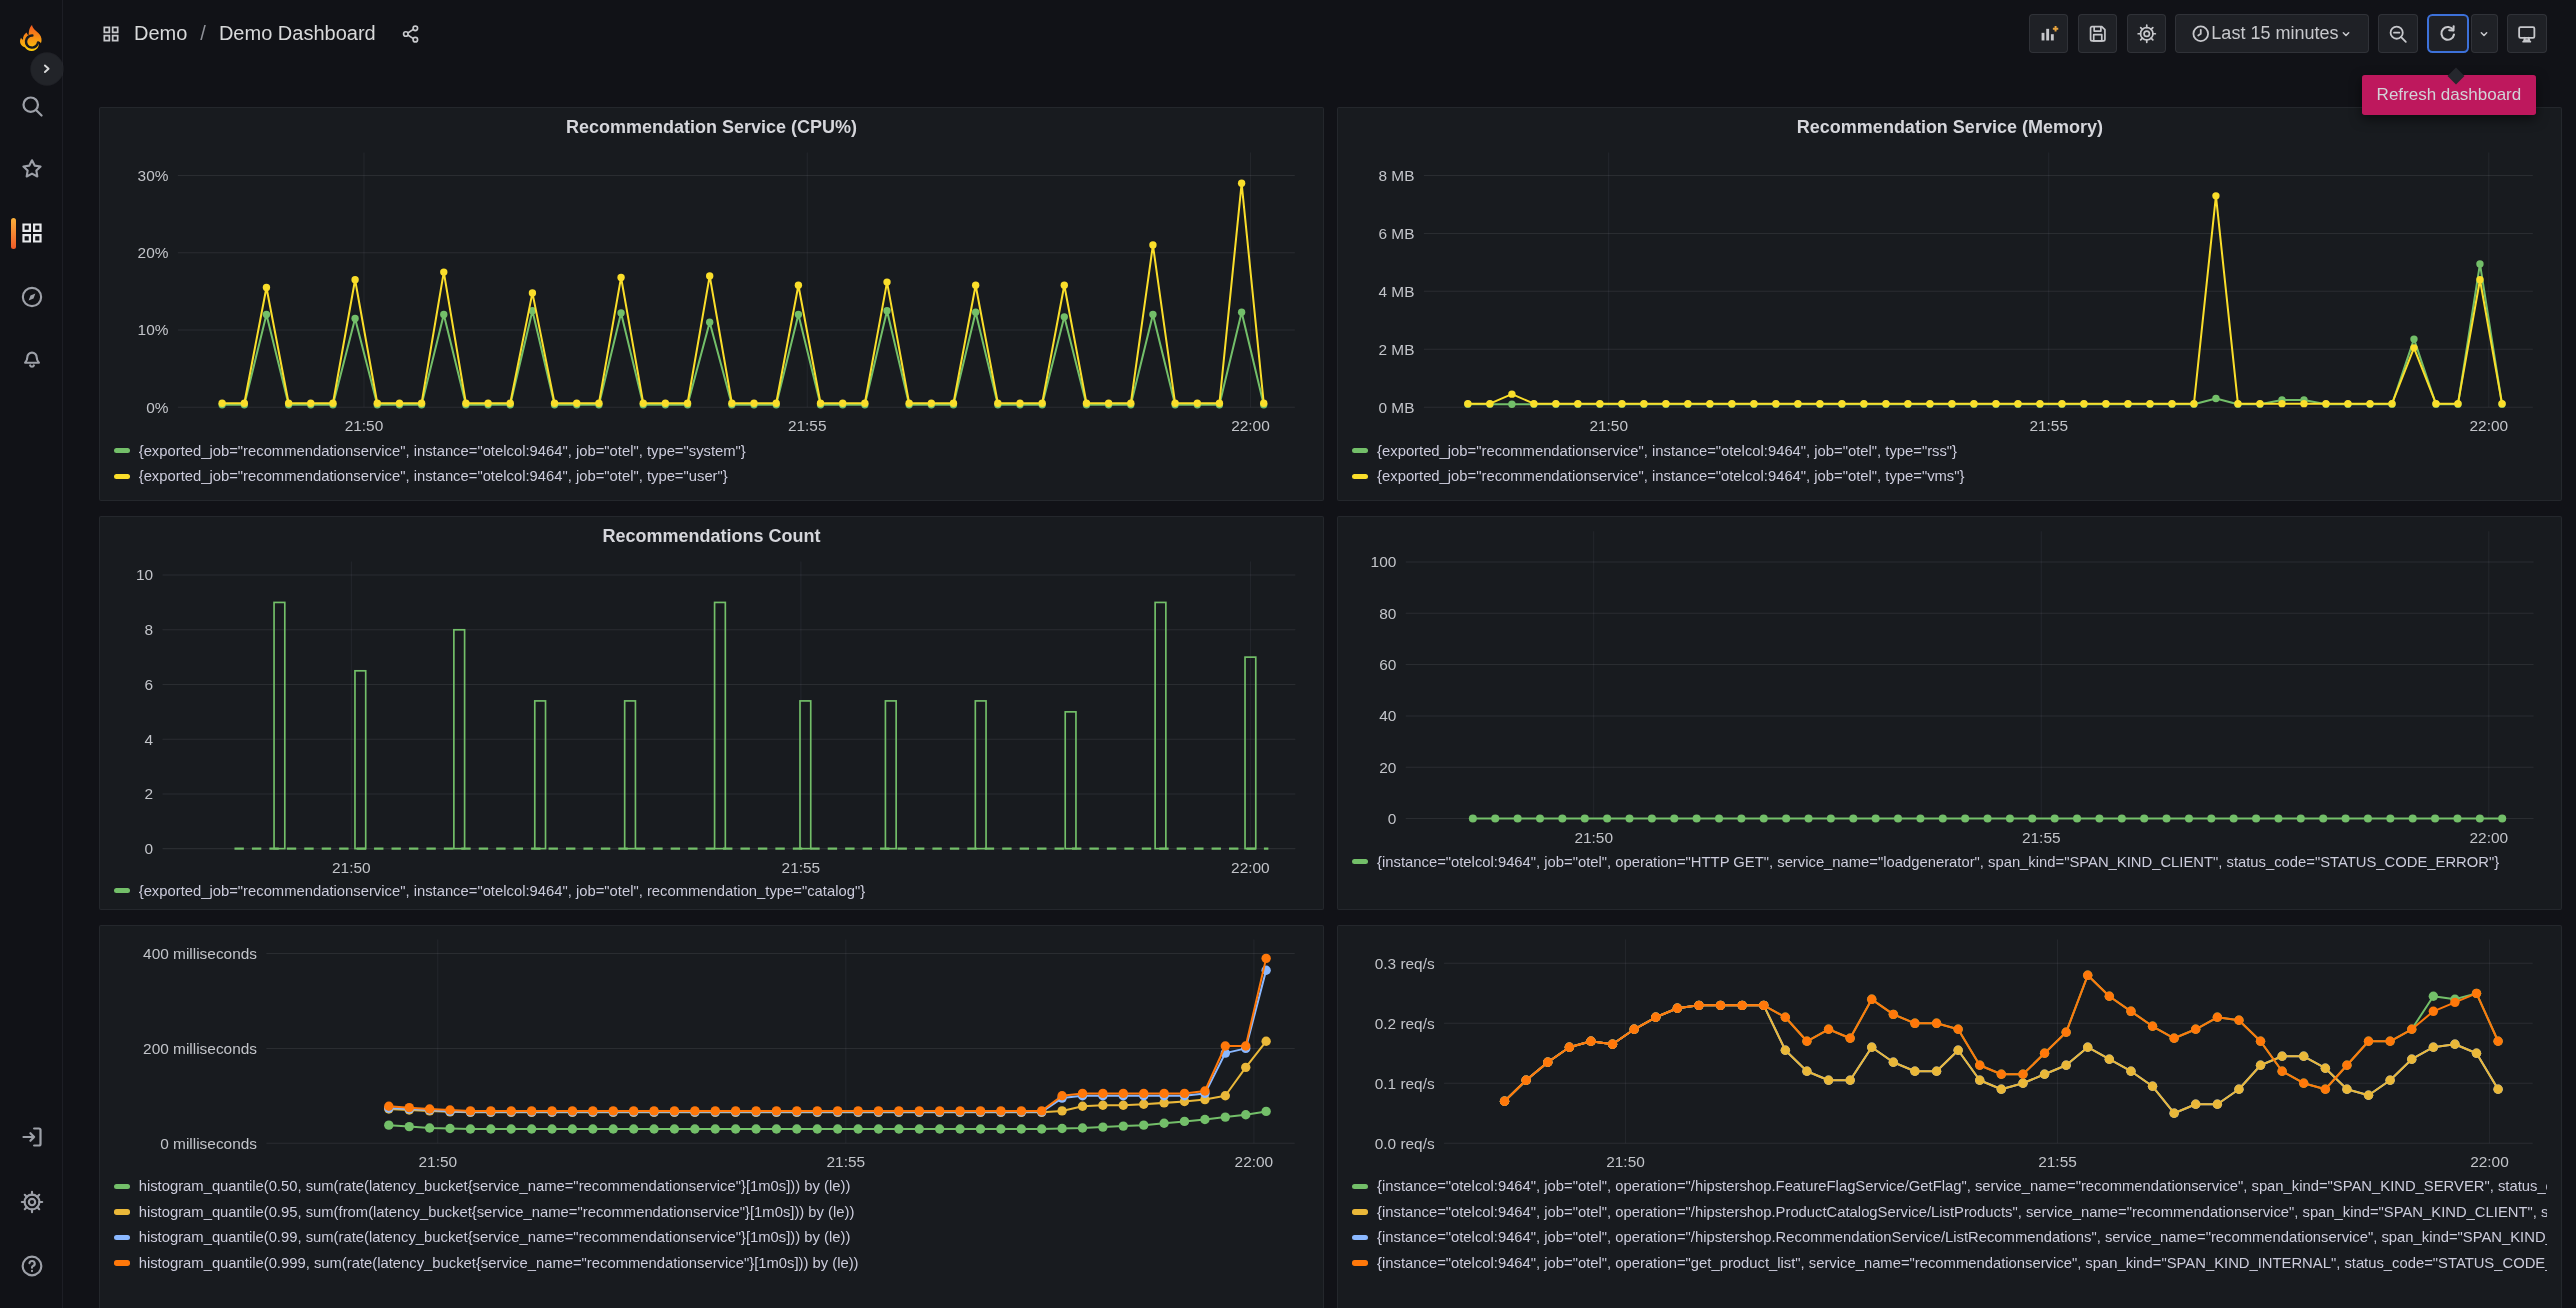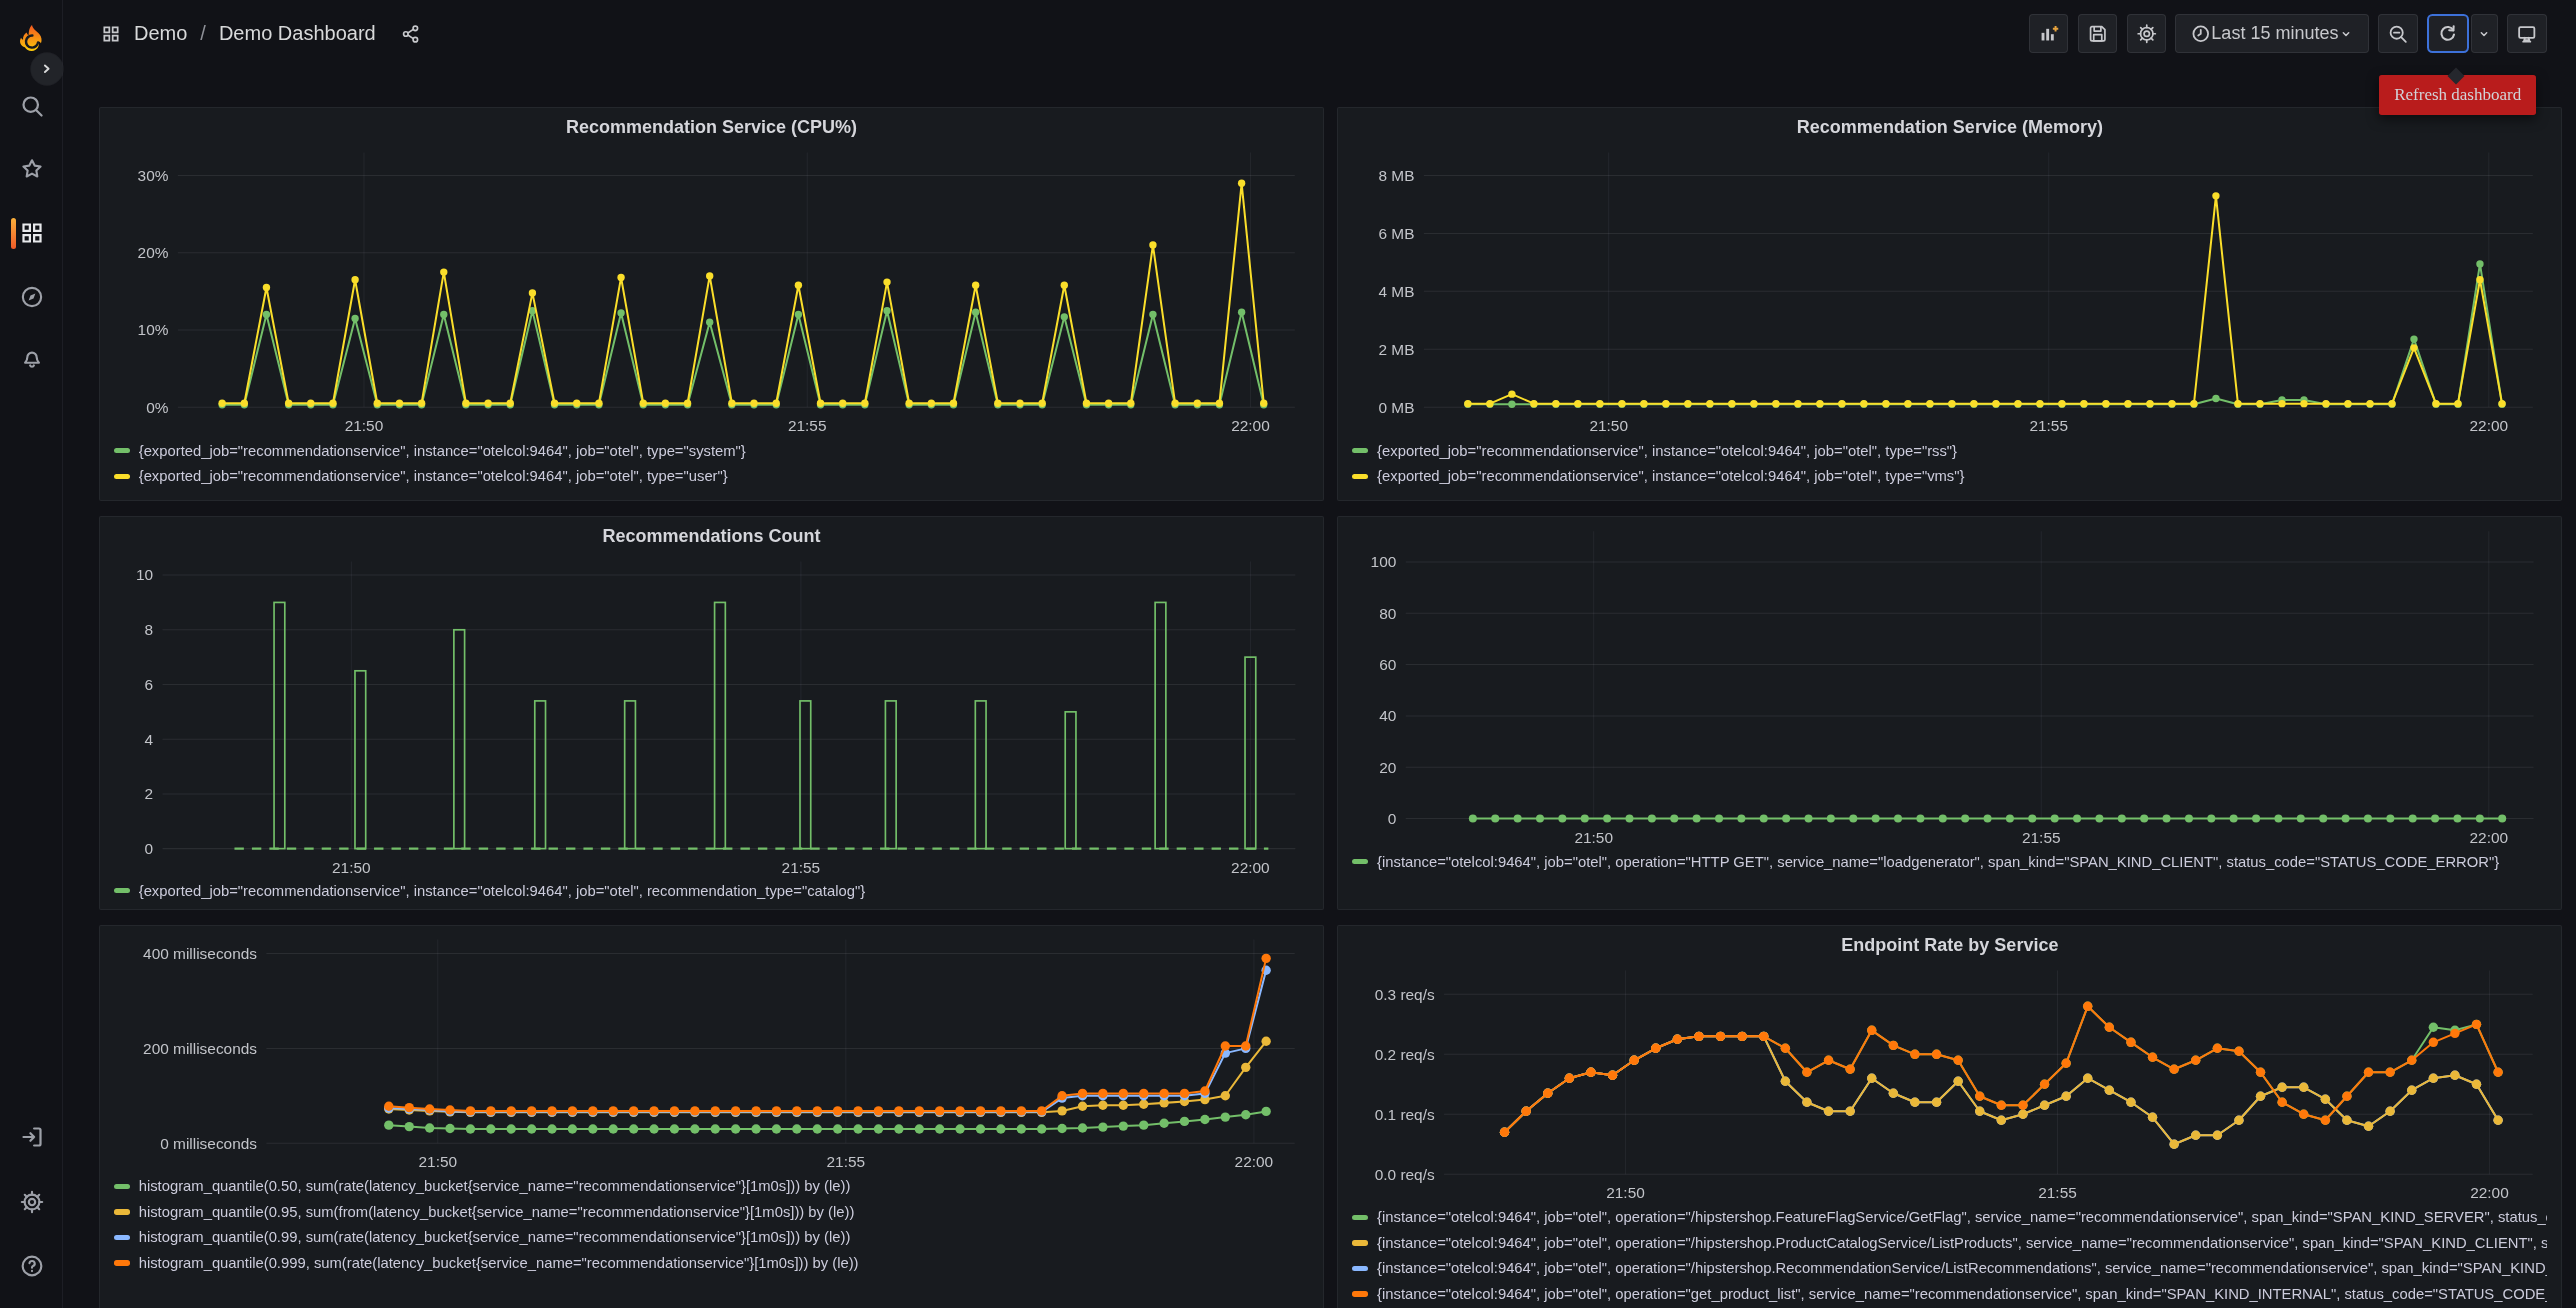--- a/index.html
+++ b/index.html
@@ -57,22 +57,22 @@
     color:#c7c8cc; cursor:pointer; font-size:18px;
   }
   .tb svg { width:21.5px; height:21.5px; }
   .time-picker { padding:0 13.4px; }
   .refresh-group { display:flex; align-items:center; }
   .refresh-btn { border:2px solid #3d71d9; border-radius:5.4px; }
   .caret-btn { min-width:27px; padding:0 2.7px; margin-left:2px; }
 
   .tooltip {
     position:absolute; top:75px; right:40px; z-index:9;
-    background:#b91c1c; color:#d2d3d8; font-size:17px; padding:10px 14.8px;
-    border-radius:2.7px; box-shadow:0 4px 12px rgba(0,0,0,0.55); white-space:nowrap;font-family:Liberation Serif, serif;
+    background:#be185d; color:#d2d3d8; font-size:17px; padding:10px 14.8px;
+    border-radius:2.7px; box-shadow:0 4px 12px rgba(0,0,0,0.55); white-space:nowrap;
   }
   .tooltip-arrow {
     position:absolute; top:-5.4px; right:74px; width:12px; height:12px;
     background:#25272d; transform:rotate(45deg);
   }
 
   
   .grid {
     position:absolute; left:99px; top:107px;
     display:grid; grid-template-columns:1225px 1225px; grid-auto-rows:394px; gap:14.8px 13.4px;
@@ -848,21 +848,20 @@
         <span>histogram_quantile(0.99, sum(rate(latency_bucket{service_name="recommendationservice"}[1m0s])) by (le))</span>
       </div>
       <div class="legend-row">
         <span class="swatch" style="background: rgb(255, 120, 10);"></span>
         <span>histogram_quantile(0.999, sum(rate(latency_bucket{service_name="recommendationservice"}[1m0s])) by (le))</span>
       </div>
     </div>
   </section>
 
   <section class="panel">
-    <div class="panel-title">Endpoint Rate by Service</div>
     <svg class="chart" width="1203" height="244" viewBox="0 0 1792 364">
         <line x1="142" x2="1766" y1="318" y2="318" stroke="rgba(204,204,220,0.10)" stroke-width="1.5"></line>
         <text x="128" y="326" text-anchor="end" fill="#c2c4c9" font-size="23">0.0 req/s</text>
         <line x1="142" x2="1766" y1="228.58823529411762" y2="228.58823529411762" stroke="rgba(204,204,220,0.10)" stroke-width="1.5"></line>
         <text x="128" y="236.58823529411762" text-anchor="end" fill="#c2c4c9" font-size="23">0.1 req/s</text>
         <line x1="142" x2="1766" y1="139.17647058823528" y2="139.17647058823528" stroke="rgba(204,204,220,0.10)" stroke-width="1.5"></line>
         <text x="128" y="147.17647058823528" text-anchor="end" fill="#c2c4c9" font-size="23">0.2 req/s</text>
         <line x1="142" x2="1766" y1="49.764705882352985" y2="49.764705882352985" stroke="rgba(204,204,220,0.10)" stroke-width="1.5"></line>
         <text x="128" y="57.764705882352985" text-anchor="end" fill="#c2c4c9" font-size="23">0.3 req/s</text>
         <line x1="412.6666666666667" x2="412.6666666666667" y1="14" y2="318" stroke="rgba(204,204,220,0.07)" stroke-width="1.5"></line>

